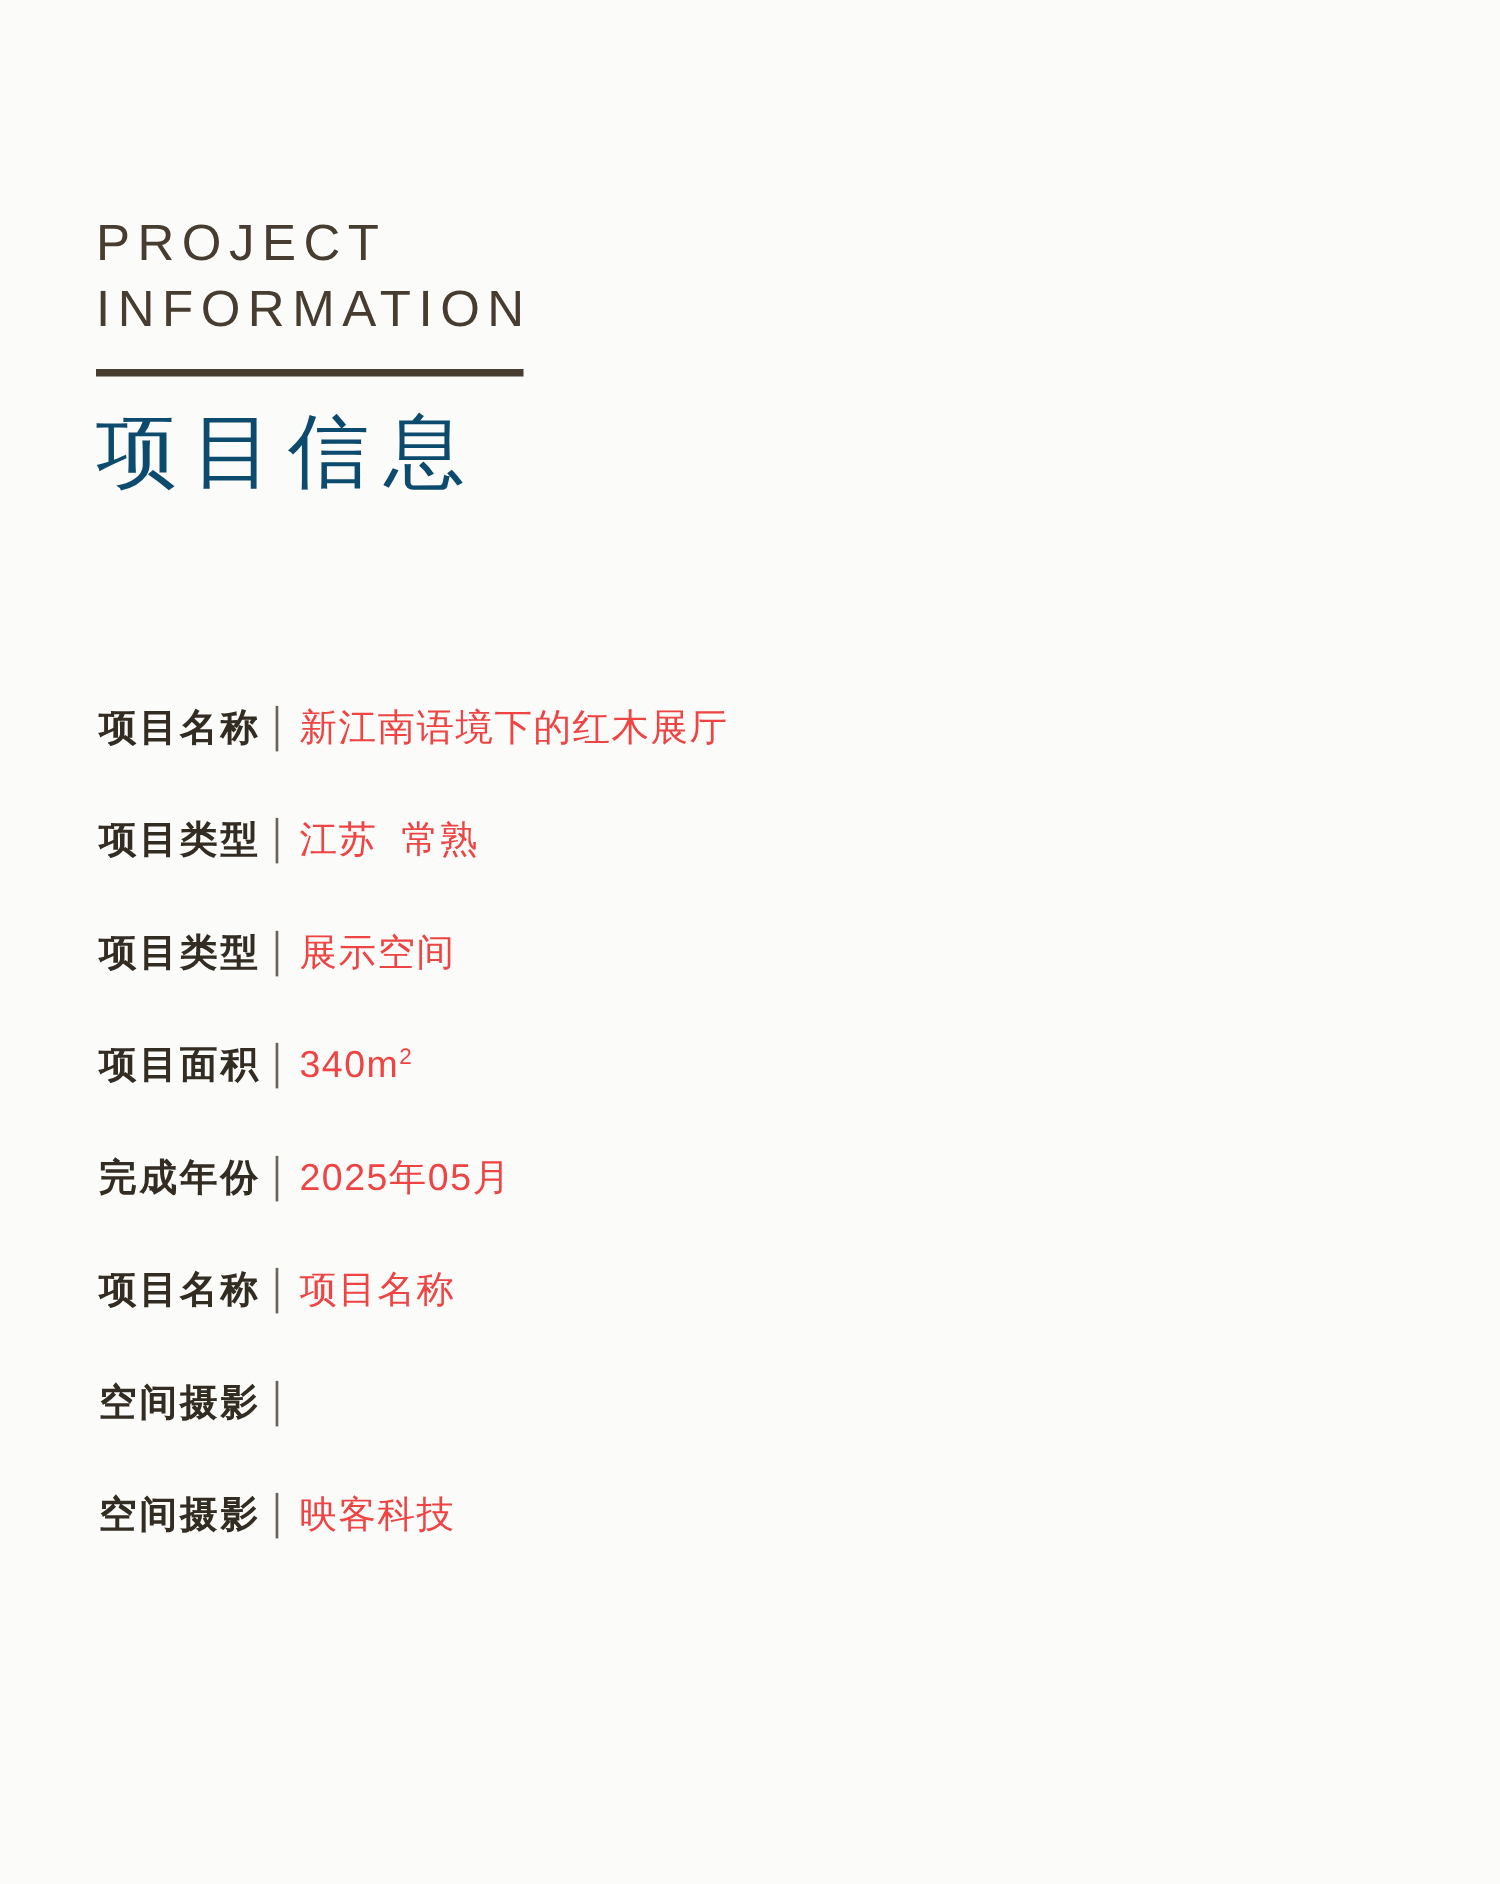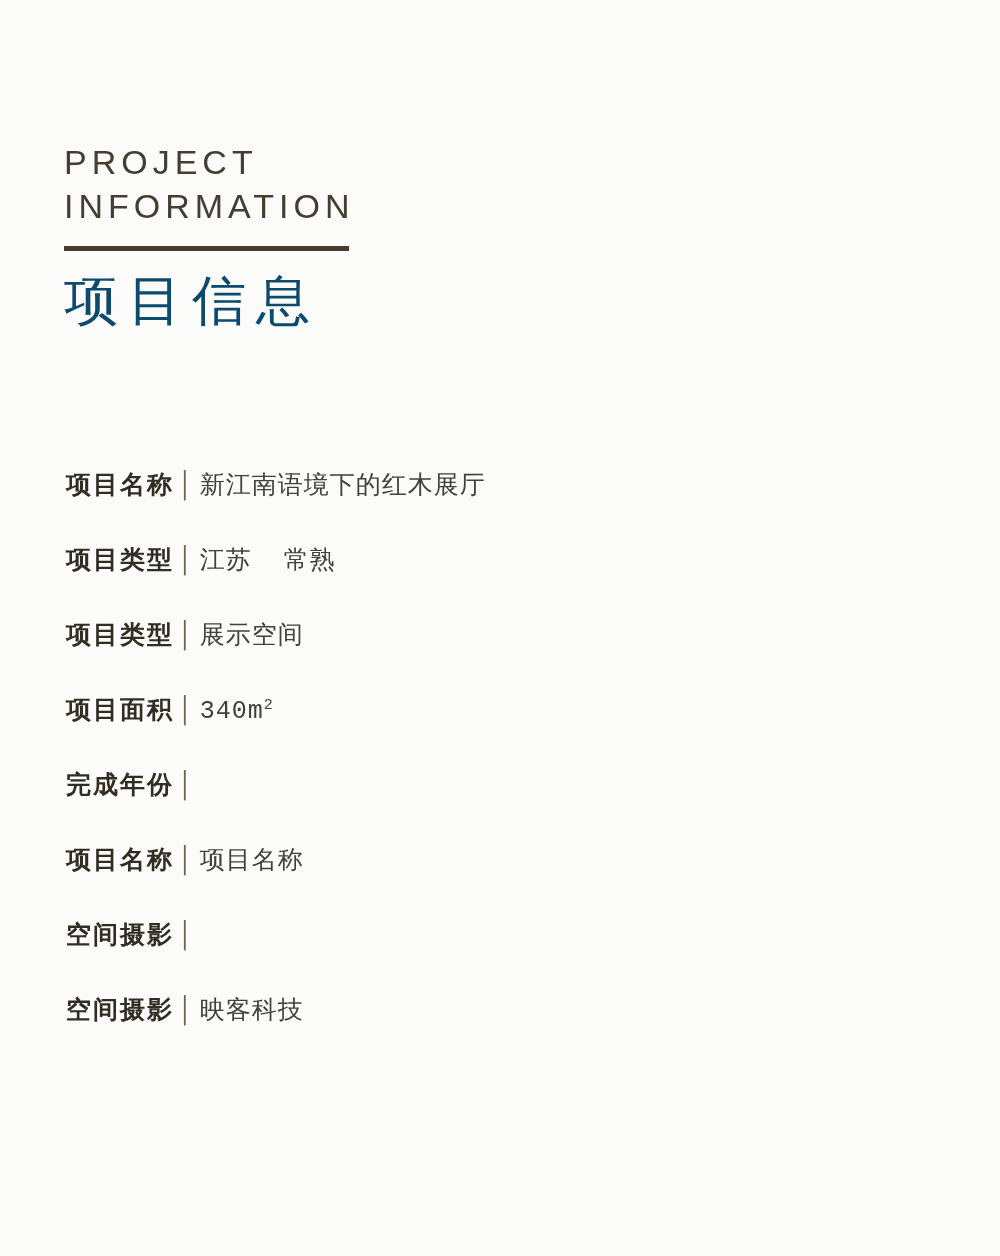--- a/index.html
+++ b/index.html
@@ -75,25 +75,25 @@
     margin-top: 28px;
   }
   .info-sep {
     font-family: "DejaVu Sans", "Liberation Sans", sans-serif;
     font-size: 25px;
     font-weight: 300;
     color: #6b6258;
     margin: 0 6px 0 4px;
   }
   .info-value {
-    font-family: Liberation Mono, monospace;
+    font-family: Liberation Sans, sans-serif;
     font-size: 25px;
     font-weight: 400;
     letter-spacing: 1px;
-    color: #404040;
+    color: #ef4444;
     white-space: pre;
   }
   .info-value sup {
     font-size: 15px;
     vertical-align: super;
   }
 </style>
 </head>
 <body>
 
@@ -128,20 +128,21 @@
 
     <div class="info-row">
       <span class="info-label">项目面积</span>
       <span class="info-sep">│</span>
       <span class="info-value"><span>340m</span><sup>2</sup></span>
     </div>
 
     <div class="info-row">
       <span class="info-label">完成年份</span>
       <span class="info-sep">│</span>
+      <span class="info-value">2025年05月</span>
     </div>
 
     <div class="info-row">
       <span class="info-label">项目名称</span>
       <span class="info-sep">│</span>
       <span class="info-value">项目名称</span>
     </div>
 
     <div class="info-row">
       <span class="info-label">空间摄影</span>

